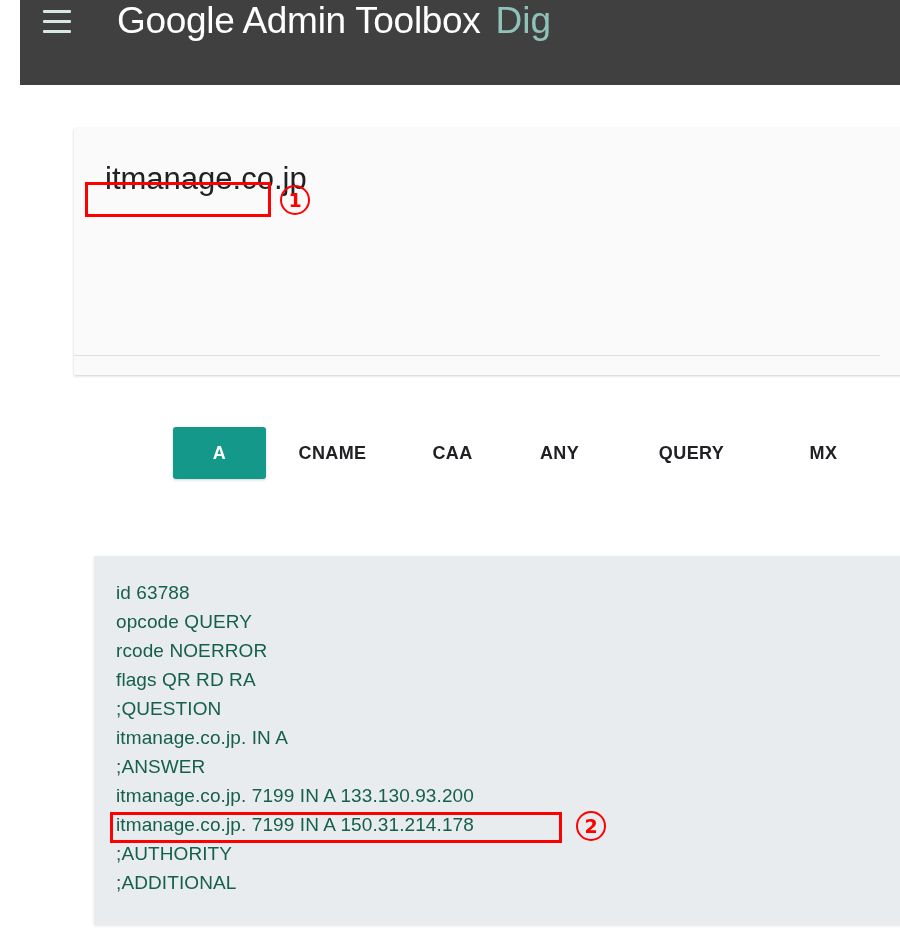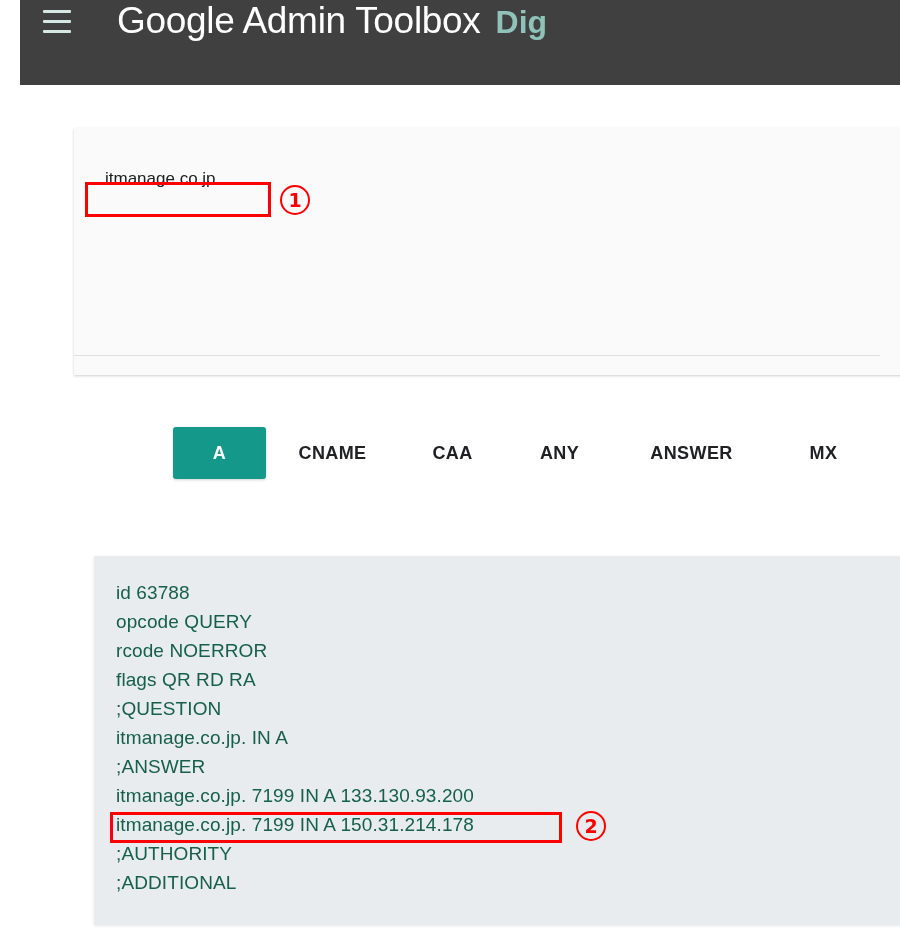--- a/index.html
+++ b/index.html
@@ -52,24 +52,24 @@
     align-items: baseline;
     white-space: nowrap;
   }
   #app-title {
     font-size: 37px;
     color: #ffffff;
     letter-spacing: -0.3px;
     font-weight: 400;
   }
   #app-subtitle {
-    font-size: 32px;
+    font-size: 37px;
     color: #8fc2b9;
     margin-left: 15px;
-    font-weight: 700;
+    font-weight: 400;
   }
 
   
   #query-card {
     position: absolute;
     left: 74px;
     top: 128px;
     width: 830px;
     height: 247px;
     background: #fafafa;
@@ -85,21 +85,21 @@
   #name-label {
     font-size: 15px;
     color: #2d7d6e;
     line-height: 18px;
   }
   #name-input-row {
     position: relative;
     margin-top: 6px;
   }
   #name-value {
-    font-size: 17px;
+    font-size: 31px;
     color: #202124;
     line-height: 30px;
     padding: 2px 4px 3px 6px;
     display: inline-block;
     min-width: 168px;
   }
   #name-underline {
     position: absolute;
     left: 0;
     top: 227px;
@@ -218,21 +218,21 @@
     </div>
   </div>
 
   <div id="name-underline"></div>
 
   <div id="record-tabs">
     <div class="rtab selected" style="width:93px">A</div>
     <div class="rtab" style="width:133px">CNAME</div>
     <div class="rtab" style="width:107px">CAA</div>
     <div class="rtab" style="width:107px">ANY</div>
-    <div class="rtab" style="width:157px">ANSWER</div>
+    <div class="rtab" style="width:157px">QUERY</div>
     <div class="rtab" style="width:107px">MX</div>
     <div class="rtab" style="width:107px">NS</div>
   </div>
 
 </div>
 
 <div id="results-panel">
   <div class="result-line">id 63788</div>
   <div class="result-line">opcode QUERY</div>
   <div class="result-line">rcode NOERROR</div>

